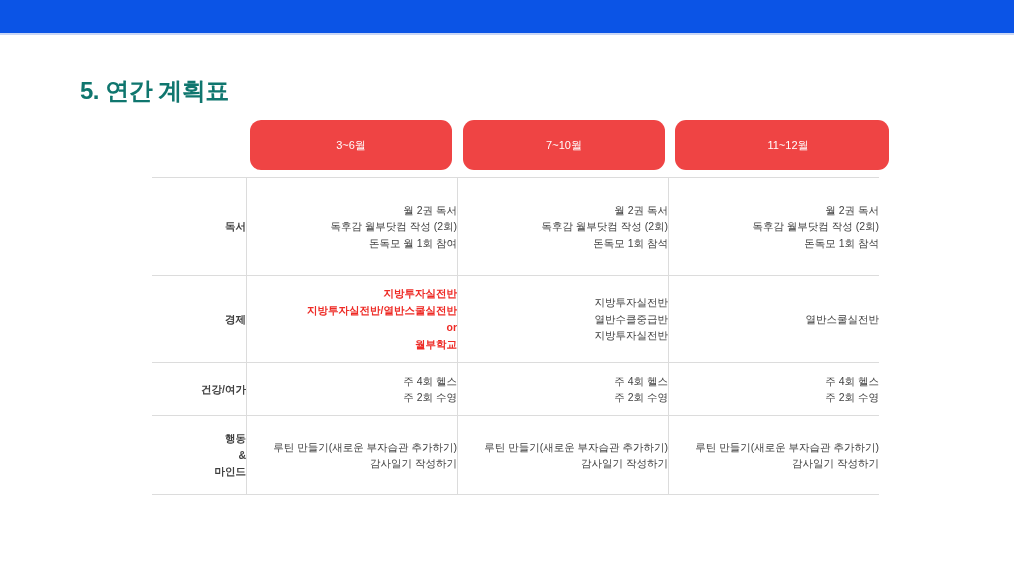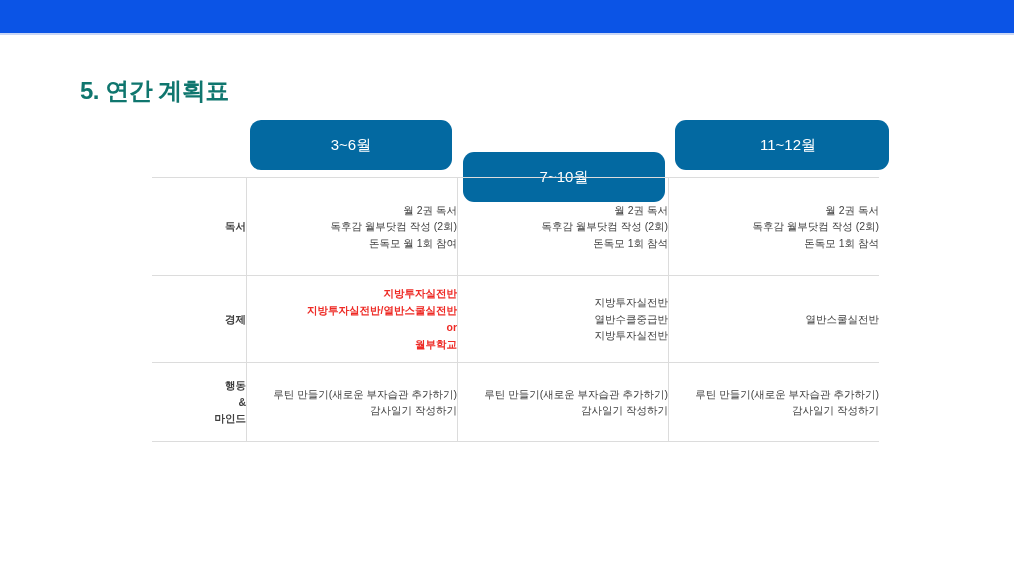--- a/index.html
+++ b/index.html
@@ -44,31 +44,31 @@
     letter-spacing: -0.5px;
     line-height: 30px;
     white-space: nowrap;
   }
 
   
   .pill {
     position: absolute;
     top: 120px;
     height: 50px;
-    background: #0369a1;
+    background: #ef4444;
     border-radius: 11px;
     color: #ffffff;
-    font-size: 15px;
+    font-size: 11px;
     display: flex;
     align-items: center;
     justify-content: center;
     letter-spacing: 0px;
   }
   .pill-1 { left: 250px; width: 202px; }
-  .pill-2 { left: 463px; width: 202px; margin-top: 32px; }
+  .pill-2 { left: 463px; width: 202px; }
   .pill-3 { left: 675px; width: 202px; padding-left: 12px; }
 
   
   .plan-table {
     position: absolute;
     left: 152px;
     top: 177px;
     width: 725px;
     border-collapse: collapse;
     table-layout: fixed;
@@ -185,20 +185,45 @@
             <span>열반수클중급반</span>
             <span>지방투자실전반</span>
           </span>
       </td>
       <td class="col-period">
         <span class="cell-lines">
             <span>열반스쿨실전반</span>
           </span>
       </td>
     </tr>
+    <tr class="row-health">
+      <td class="col-label">
+        <span class="cell-lines">
+            <span>건강/여가</span>
+          </span>
+      </td>
+      <td class="col-period">
+        <span class="cell-lines">
+            <span>주 4회 헬스</span>
+            <span>주 2회 수영</span>
+          </span>
+      </td>
+      <td class="col-period mid">
+        <span class="cell-lines">
+            <span>주 4회 헬스</span>
+            <span>주 2회 수영</span>
+          </span>
+      </td>
+      <td class="col-period">
+        <span class="cell-lines">
+            <span>주 4회 헬스</span>
+            <span>주 2회 수영</span>
+          </span>
+      </td>
+    </tr>
     <tr class="row-mind">
       <td class="col-label">
         <span class="cell-lines">
             <span>행동</span>
             <span>&amp;</span>
             <span>마인드</span>
           </span>
       </td>
       <td class="col-period">
         <span class="cell-lines">

